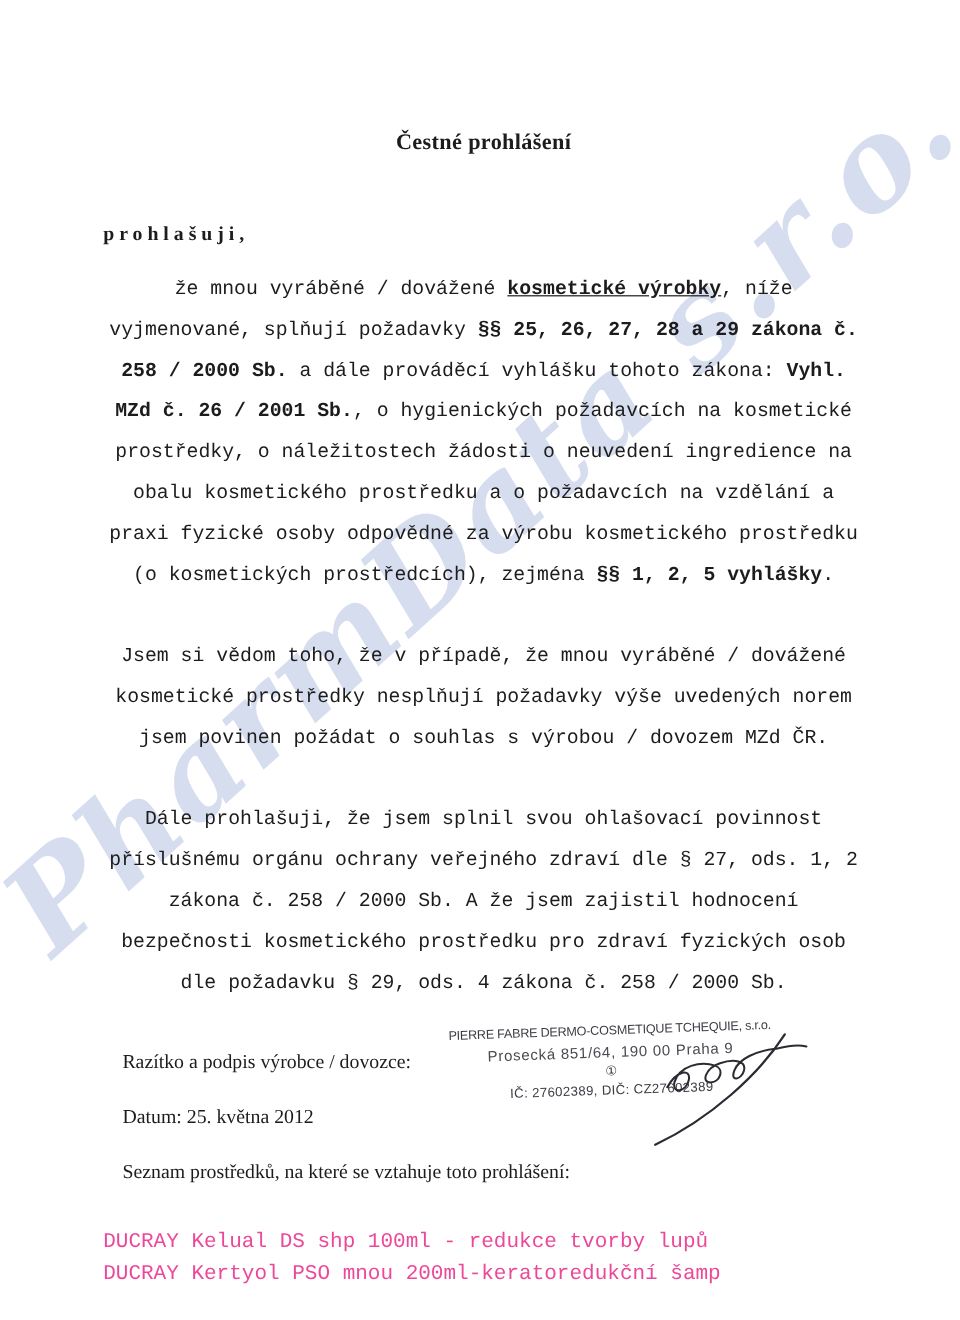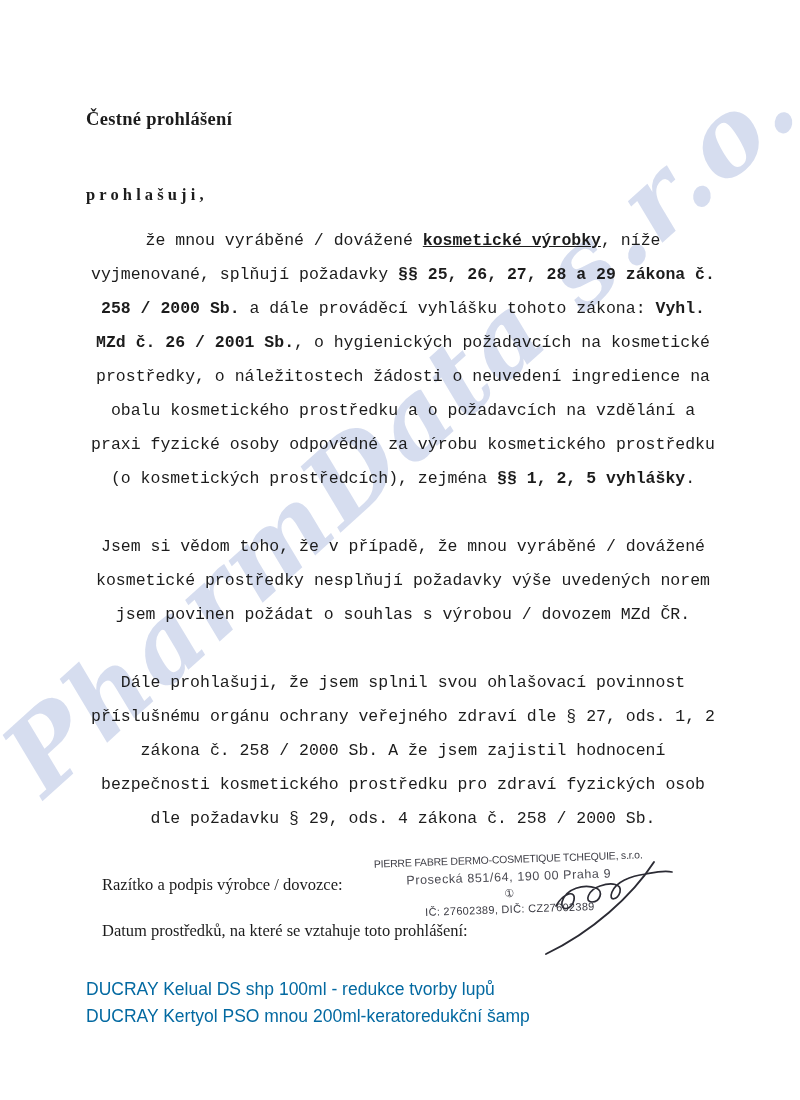--- a/index.html
+++ b/index.html
@@ -34,20 +34,21 @@
     pointer-events: none;
   }
   .content {
     position: relative;
     z-index: 1;
     padding: 102px 80px 0 86px;
     font-size: 16.5px;
     line-height: 34px;
   }
   .title {
+    text-align: center;
     font-weight: 700;
     font-size: 18.5px;
     letter-spacing: 0.3px;
     margin: 0 0 42px 0;
   }
   .intro {
     text-align: center;
     margin: 0 0 10px 0;
   }
   .declaration {
@@ -91,24 +92,24 @@
     position: absolute;
     left: 418px;
     top: -16px;
     width: 185px;
     height: 108px;
     z-index: 2;
   }
 
   .products {
     margin-top: 30px;
-    font-family: Liberation Sans, sans-serif;
+    font-family: Liberation Mono, monospace;
     font-size: 17.5px;
     line-height: 27px;
-    color: #0369a1;
+    color: #ec4899;
   }
   .products div { white-space: nowrap; }
 </style>
 </head>
 <body>
 
 <div class="page">
 
   <div class="watermark">PharmData s.r.o.</div>
 
@@ -120,21 +121,22 @@
     <p class="declaration">p r o h l a š u j i ,</p>
 
     <p class="body-par"><span>že mnou vyráběné / dovážené </span><span class="bu">kosmetické výrobky</span><span>, níže vyjmenované, splňují požadavky </span><span class="b">§§ 25, 26, 27, 28 a 29 zákona č. 258 / 2000 Sb.</span><span> a dále prováděcí vyhlášku tohoto zákona: </span><span class="b">Vyhl. MZd č. 26 / 2001 Sb.</span><span>, o hygienických požadavcích na kosmetické prostředky, o náležitostech žádosti o neuvedení ingredience na obalu kosmetického prostředku a o požadavcích na vzdělání a praxi fyzické osoby odpovědné za výrobu kosmetického prostředku (o kosmetických prostředcích), zejména </span><span class="b">§§ 1, 2, 5 vyhlášky</span><span>.</span></p>
 
     <p class="body-par">Jsem si vědom toho, že v případě, že mnou vyráběné / dovážené kosmetické prostředky nesplňují požadavky výše uvedených norem jsem povinen požádat o souhlas s výrobou / dovozem MZd ČR.</p>
 
     <p class="body-par">Dále prohlašuji, že jsem splnil svou ohlašovací povinnost příslušnému orgánu ochrany veřejného zdraví dle § 27, ods. 1, 2 zákona č. 258 / 2000 Sb. A že jsem zajistil hodnocení bezpečnosti kosmetického prostředku pro zdraví fyzických osob dle požadavku § 29, ods. 4 zákona č. 258 / 2000 Sb.</p>
 
     <div class="sig-block">
       <p class="sig-line">Razítko a podpis výrobce / dovozce:</p>
-      <p class="sig-line">Datum prostředků, na které se vztahuje toto prohlášení:</p>
+      <p class="sig-line">Datum: 25. května 2012</p>
+      <p class="sig-line">Seznam prostředků, na které se vztahuje toto prohlášení:</p>
 
       <div class="stamp">
         <div class="stamp-l1">PIERRE FABRE DERMO-COSMETIQUE TCHEQUIE, s.r.o.</div>
         <div class="stamp-l2">Prosecká 851/64, 190 00 Praha 9</div>
         <div class="stamp-l3">①</div>
         <div class="stamp-l4">IČ: 27602389, DIČ: CZ27602389</div>
       </div>
 
       <svg class="signature" viewBox="0 0 185 108" xmlns="http://www.w3.org/2000/svg">
         <path d="M52,52 C60,38 72,36 70,46 C68,56 56,58 58,48 C62,34 80,30 92,34 C100,37 96,48 88,48 C80,48 84,36 96,32 C108,28 118,30 116,38 C114,46 104,48 108,38 C112,28 126,22 142,20 C152,18 160,16 168,18" fill="none" stroke="#2b2b34" stroke-width="1.7" stroke-linecap="round"></path>

